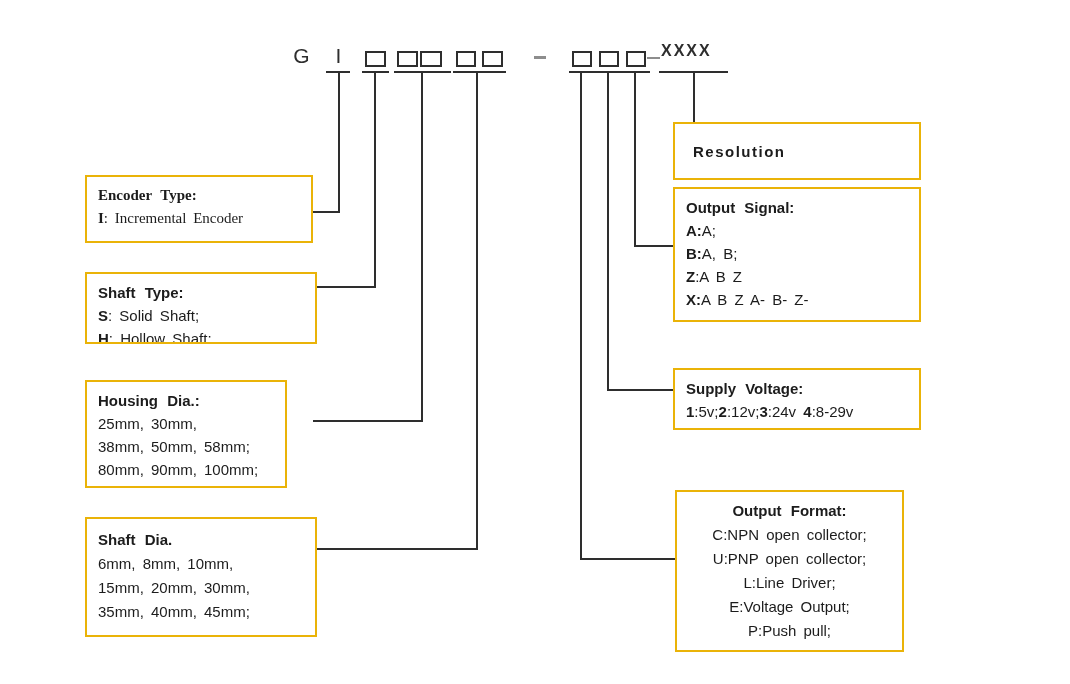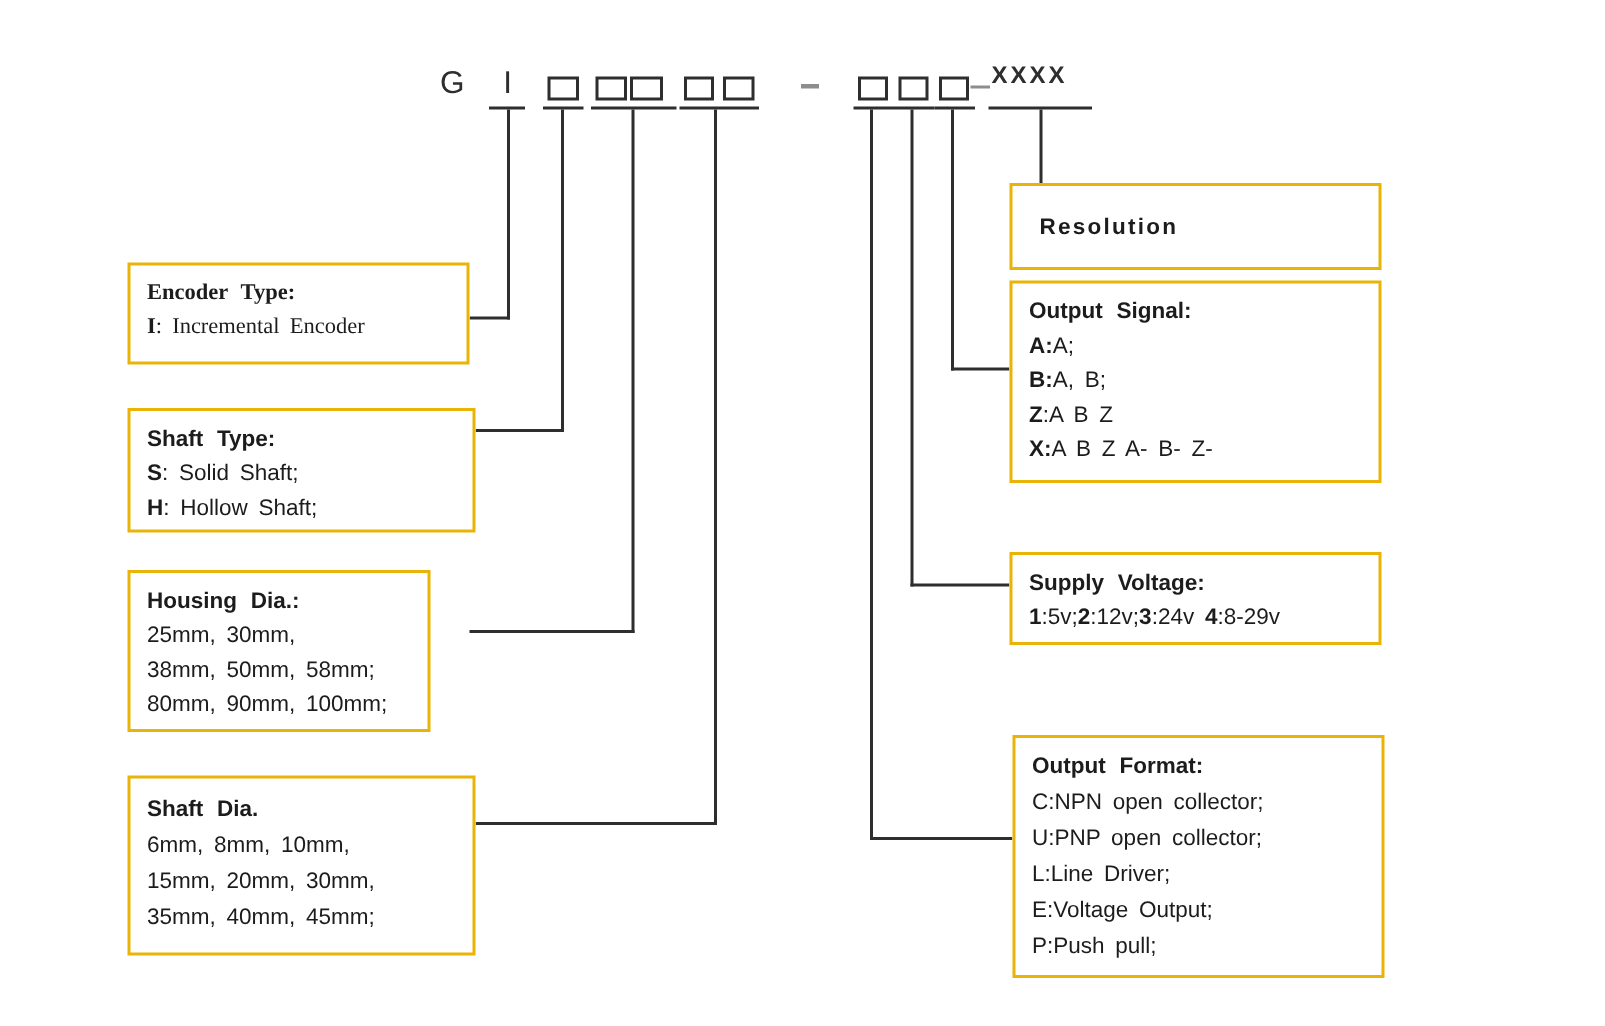--- a/index.html
+++ b/index.html
@@ -93,21 +93,21 @@
   <div class="vline" style="left:634px;top:73px;height:174px;"></div>
   <div class="hline" style="left:634px;top:245px;width:39px;"></div>
 
   <div class="vline" style="left:693px;top:73px;height:49px;"></div>
 
   <div class="infobox" style="left:85px;top:175px;width:228px;height:68px;font-family:Liberation Serif, serif;">
     <div class="title"><b>Encoder Type</b><span>:</span></div>
     <div><b>I</b><span>: Incremental Encoder</span></div>
   </div>
 
-  <div class="infobox" style="left:85px;top:272px;width:232px;height:83px;">
+  <div class="infobox" style="left:85px;top:272px;width:232px;height:72px;">
     <div class="title"><b>Shaft Type</b><span>:</span></div>
     <div><b>S</b><span>: Solid Shaft;</span></div>
     <div><b>H</b><span>: Hollow Shaft;</span></div>
   </div>
 
   <div class="infobox" style="left:85px;top:380px;width:202px;height:108px;">
     <div class="title"><b>Housing Dia.</b><span>:</span></div>
     <div><span>25mm, 30mm,</span></div>
     <div><span>38mm, 50mm, 58mm;</span></div>
     <div><span>80mm, 90mm, 100mm;</span></div>
@@ -130,21 +130,21 @@
     <div><b>B:</b><span>A, B;</span></div>
     <div><b>Z</b><span>:A B Z</span></div>
     <div><b>X:</b><span>A B Z A- B- Z-</span></div>
   </div>
 
   <div class="infobox" style="left:673px;top:368px;width:248px;height:62px;">
     <div class="title"><b>Supply Voltage:</b></div>
     <div><b>1</b><span>:5v;</span><b>2</b><span>:12v;</span><b>3</b><span>:24v </span><b>4</b><span>:8-29v</span></div>
   </div>
 
-  <div class="infobox box-output-format" style="left:675px;top:490px;width:248px;height:162px;">
+  <div class="infobox box-output-format" style="left:675px;top:490px;width:229px;height:162px;text-align:center;">
     <div class="title"><b>Output Format</b><span>:</span></div>
     <div><span>C:NPN open collector;</span></div>
     <div><span>U:PNP open collector;</span></div>
     <div><span>L:Line Driver;</span></div>
     <div><span>E:Voltage Output;</span></div>
     <div><span>P:Push pull;</span></div>
   </div>
 
 </div>
 

